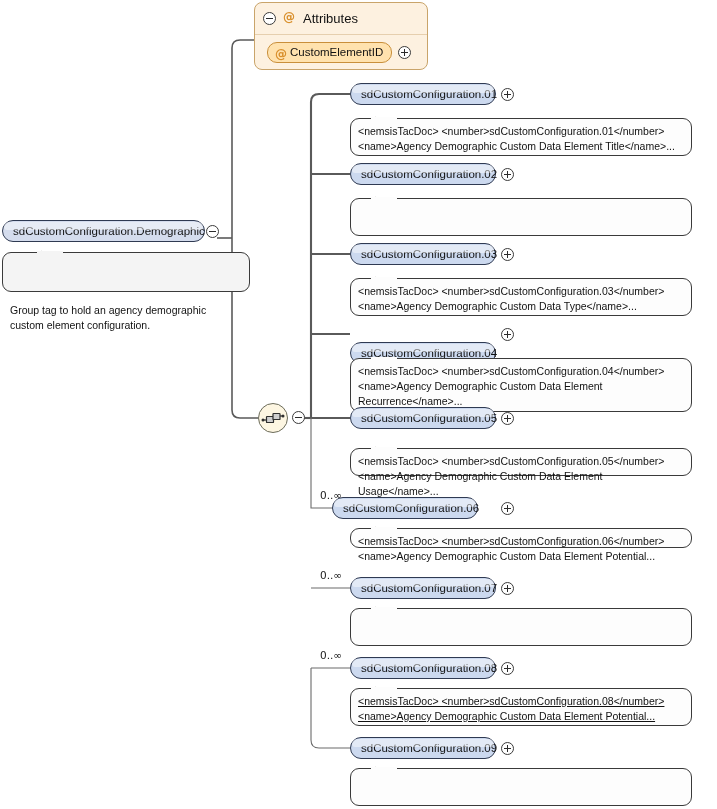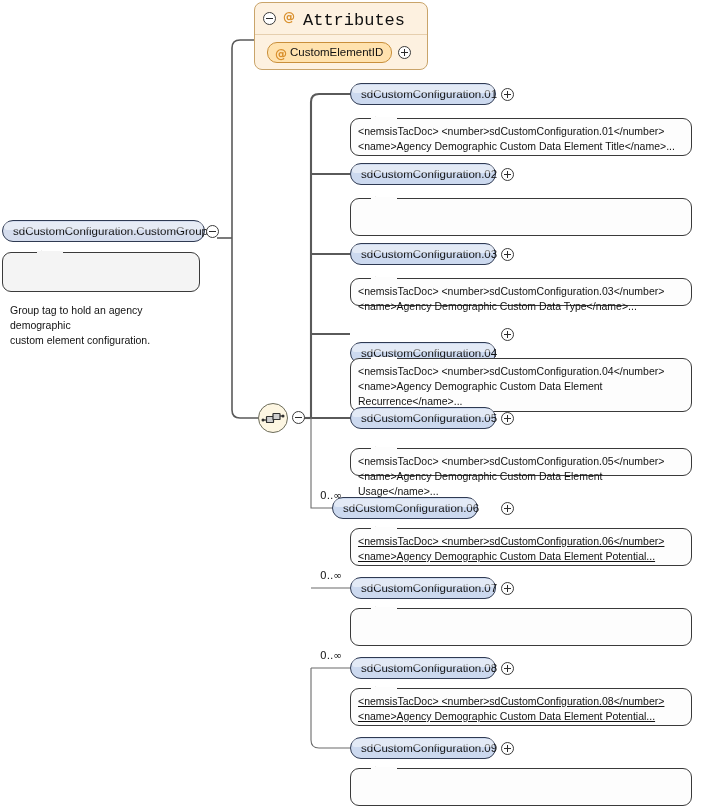--- a/index.html
+++ b/index.html
@@ -54,21 +54,21 @@
 
   
   #attrbox{
     position:absolute;box-sizing:border-box;
     background:#fdf1e0;border:1px solid #c9a46a;border-radius:8px;
   }
   #attrbox .hdr{
     position:absolute;left:0;top:0;right:0;height:31px;
     border-bottom:1px solid #e6cfae;
   }
-  .attr-label{position:absolute;font-size:17px;color:#111;font-family:Liberation Mono, monospace;}
+  .attr-label{position:absolute;font-size:13px;color:#111;}
   .at-glyph{
     position:absolute;font-size:12px;color:#d98f2b;font-weight:bold;
     font-family:"DejaVu Sans",sans-serif;
   }
   .attrpill{
     position:absolute;box-sizing:border-box;height:21px;line-height:19px;
     background:#ffe2ae;border:1px solid #c98f3a;border-radius:10px;
     font-size:11.5px;color:#111;padding:0 8px 0 22px;white-space:nowrap;
   }
 
@@ -111,25 +111,25 @@
 
     <g fill="none" stroke="#6b6b6b" stroke-width="1.1">
       <path d="M311,418 V508 H350"></path>
       <path d="M311,588 H350"></path>
       <path d="M311,668 H350"></path>
       <path d="M311,668 V740 Q311,748 319,748 H350"></path>
     </g>
   </svg>
 
   <div class="elnode root" style="left:2px;top:220px;width:203px;">
-    <span>sdCustomConfiguration.CustomGroup</span>
+    <span>sdCustomConfiguration.Demographic</span>
   </div>
   <div class="tog" style="left:206px;top:225px;"></div>
 
-  <div class="anno grey" style="left:2px;top:252px;width:198px;height:40px;">
+  <div class="anno grey" style="left:2px;top:252px;width:248px;height:40px;">
     <div class="tab grey" style="left:38px;top:-9px;"></div>
     <div class="tabmask grey" style="left:34px;top:-2px;width:26px;"></div>
     <span>Group tag to hold an agency demographic
 custom element configuration.</span>
   </div>
 
   <div id="attrbox" style="left:254px;top:2px;width:174px;height:68px;">
     <div class="hdr"></div>
     <div class="tog" style="left:8px;top:9px;"></div>
     <div class="at-glyph" style="left:28px;top:7px;">@</div>
@@ -160,35 +160,35 @@
   <div id="children-layer">
       <div class="elnode" style="left: 350px; top: 83px; width: 146px;"><span>sdCustomConfiguration.01</span></div>
       <div class="tog plus" style="left: 501px; top: 88px;"></div>
       <div class="anno" style="left: 350px; top: 118px; width: 342px; height: 38px;"><div class="tab" style="left: 24px; top: -9px;"></div><div class="tabmask" style="left: 20px; top: -2px; width: 26px;"></div><span>&lt;nemsisTacDoc&gt; &lt;number&gt;sdCustomConfiguration.01&lt;/number&gt;
 &lt;name&gt;Agency Demographic Custom Data Element Title&lt;/name&gt;...</span></div>
       <div class="elnode" style="left: 350px; top: 163px; width: 146px;"><span>sdCustomConfiguration.02</span></div>
       <div class="tog plus" style="left: 501px; top: 168px;"></div>
       <div class="anno" style="left: 350px; top: 198px; width: 342px; height: 38px;"><div class="tab" style="left: 24px; top: -9px;"></div><div class="tabmask" style="left: 20px; top: -2px; width: 26px;"></div></div>
       <div class="elnode" style="left: 350px; top: 243px; width: 146px;"><span>sdCustomConfiguration.03</span></div>
       <div class="tog plus" style="left: 501px; top: 248px;"></div>
-      <div class="anno" style="left: 350px; top: 278px; width: 342px; height: 28px;"><div class="tab" style="left: 24px; top: -9px;"></div><div class="tabmask" style="left: 20px; top: -2px; width: 26px;"></div><span>&lt;nemsisTacDoc&gt; &lt;number&gt;sdCustomConfiguration.03&lt;/number&gt;
+      <div class="anno" style="left: 350px; top: 278px; width: 342px; height: 38px;"><div class="tab" style="left: 24px; top: -9px;"></div><div class="tabmask" style="left: 20px; top: -2px; width: 26px;"></div><span>&lt;nemsisTacDoc&gt; &lt;number&gt;sdCustomConfiguration.03&lt;/number&gt;
 &lt;name&gt;Agency Demographic Custom Data Type&lt;/name&gt;...</span></div>
       <div class="elnode" style="left: 350px; top: 342px; width: 146px;"><span>sdCustomConfiguration.04</span></div>
       <div class="tog plus" style="left: 501px; top: 328px;"></div>
       <div class="anno" style="left: 350px; top: 358px; width: 342px; height: 54px;"><div class="tab" style="left: 24px; top: -9px;"></div><div class="tabmask" style="left: 20px; top: -2px; width: 26px;"></div><span>&lt;nemsisTacDoc&gt; &lt;number&gt;sdCustomConfiguration.04&lt;/number&gt;
 &lt;name&gt;Agency Demographic Custom Data Element
 Recurrence&lt;/name&gt;...</span></div>
       <div class="elnode" style="left: 350px; top: 407px; width: 146px;"><span>sdCustomConfiguration.05</span></div>
       <div class="tog plus" style="left: 501px; top: 412px;"></div>
       <div class="anno" style="left: 350px; top: 448px; width: 342px; height: 28px;"><div class="tab" style="left: 24px; top: -9px;"></div><div class="tabmask" style="left: 20px; top: -2px; width: 26px;"></div><span>&lt;nemsisTacDoc&gt; &lt;number&gt;sdCustomConfiguration.05&lt;/number&gt;
 &lt;name&gt;Agency Demographic Custom Data Element Usage&lt;/name&gt;...</span></div>
       <div class="elnode" style="left: 332px; top: 497px; width: 146px;"><span>sdCustomConfiguration.06</span></div>
       <div class="tog plus" style="left: 501px; top: 502px;"></div>
       <div class="mult" style="left: 320px; top: 489px;">0..∞</div>
-      <div class="anno" style="left: 350px; top: 528px; width: 342px; height: 38px; text-decoration: underline;"><div class="tab" style="left: 24px; top: -9px;"></div><div class="tabmask" style="left: 20px; top: -2px; width: 26px;"></div><span>&lt;nemsisTacDoc&gt; &lt;number&gt;sdCustomConfiguration.06&lt;/number&gt;
+      <div class="anno" style="left: 350px; top: 528px; width: 342px; height: 20px;"><div class="tab" style="left: 24px; top: -9px;"></div><div class="tabmask" style="left: 20px; top: -2px; width: 26px;"></div><span>&lt;nemsisTacDoc&gt; &lt;number&gt;sdCustomConfiguration.06&lt;/number&gt;
 &lt;name&gt;Agency Demographic Custom Data Element Potential...</span></div>
       <div class="elnode" style="left: 350px; top: 577px; width: 146px; text-align: center;"><span>sdCustomConfiguration.07</span></div>
       <div class="tog plus" style="left: 501px; top: 582px;"></div>
       <div class="mult" style="left: 320px; top: 569px;">0..∞</div>
       <div class="anno" style="left: 350px; top: 608px; width: 342px; height: 38px;"><div class="tab" style="left: 24px; top: -9px;"></div><div class="tabmask" style="left: 20px; top: -2px; width: 26px;"></div></div>
       <div class="elnode" style="left: 350px; top: 657px; width: 146px;"><span>sdCustomConfiguration.08</span></div>
       <div class="tog plus" style="left: 501px; top: 662px;"></div>
       <div class="mult" style="left: 320px; top: 649px;">0..∞</div>
       <div class="anno" style="left: 350px; top: 688px; width: 342px; height: 38px; text-decoration: underline;"><div class="tab" style="left: 24px; top: -9px;"></div><div class="tabmask" style="left: 20px; top: -2px; width: 26px;"></div><span>&lt;nemsisTacDoc&gt; &lt;number&gt;sdCustomConfiguration.08&lt;/number&gt;
 &lt;name&gt;Agency Demographic Custom Data Element Potential...</span></div>

